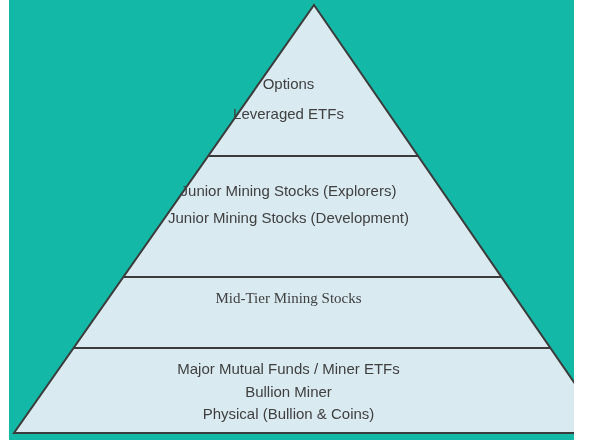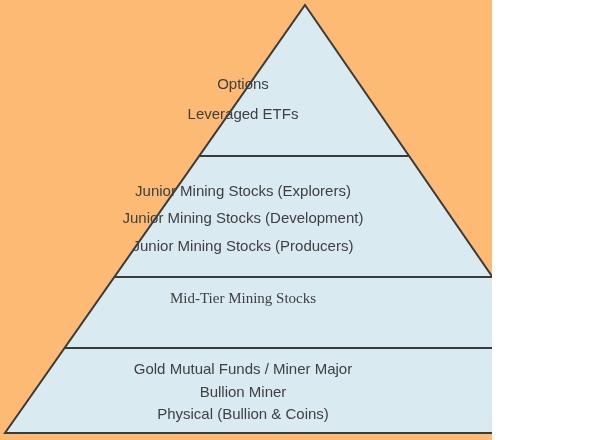--- a/index.html
+++ b/index.html
@@ -3,24 +3,25 @@
 <meta charset="utf-8">
 <style>
   html, body {
     margin: 0;
     padding: 0;
     background: #ffffff;
     font-family: "Liberation Sans", sans-serif;
   }
   .stage {
     position: relative;
-    width: 492px;
+    width: 565px;
     height: 440px;
-    background: #fdba74;
+    background: #14b8a6;
     overflow: hidden;
+    margin-left: 9px;
   }
   .pyramid-svg {
     position: absolute;
     left: 0;
     top: 0;
     width: 609px;
     height: 440px;
   }
   .pyramid-path {
     fill: #daeaf1;
@@ -66,21 +67,20 @@
     <line class="divider" x1="199" y1="156" x2="409" y2="156"></line>
     <line class="divider" x1="114" y1="277" x2="493" y2="277"></line>
     <line class="divider" x1="65" y1="348" x2="541" y2="348"></line>
   </svg>
 
   <div class="tier-label l-t1-0">Options</div>
   <div class="tier-label l-t1-1">Leveraged ETFs</div>
 
   <div class="tier-label l-t2-0">Junior Mining Stocks (Explorers)</div>
   <div class="tier-label l-t2-1">Junior Mining Stocks (Development)</div>
-  <div class="tier-label l-t2-2">Junior Mining Stocks (Producers)</div>
 
   <div class="tier-label l-t3-0">Mid-Tier Mining Stocks</div>
 
-  <div class="tier-label l-t4-0">Gold Mutual Funds / Miner Major</div>
+  <div class="tier-label l-t4-0">Major Mutual Funds / Miner ETFs</div>
   <div class="tier-label l-t4-1">Bullion Miner</div>
   <div class="tier-label l-t4-2">Physical (Bullion &amp; Coins)</div>
 
 </div>
 
 </body></html>

